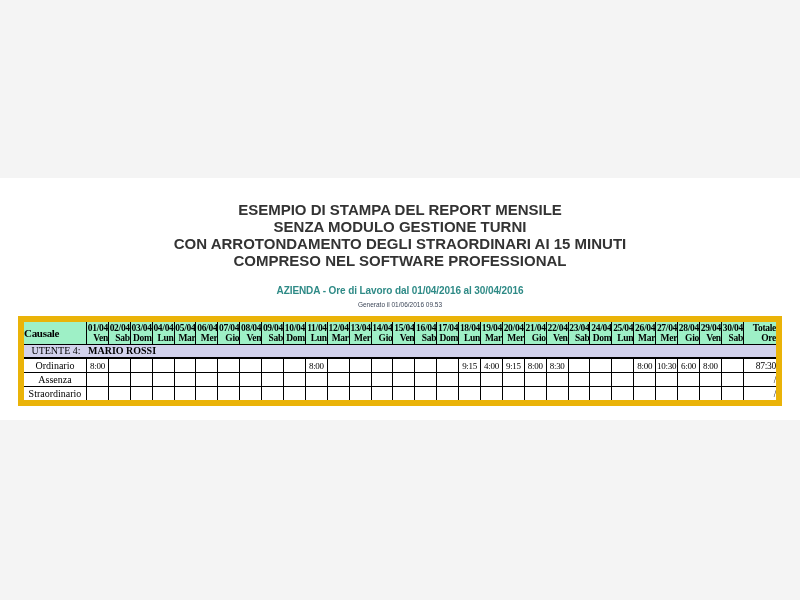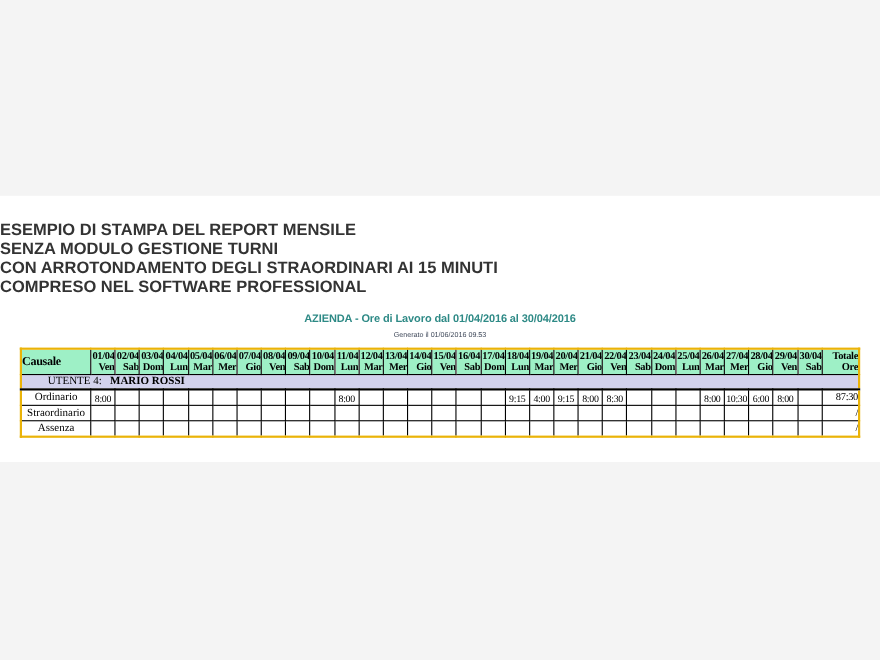--- a/index.html
+++ b/index.html
@@ -7,39 +7,39 @@
     width:800px;height:600px;overflow:hidden;
     background:#f4f4f4;
     font-family:"Liberation Sans",sans-serif;
   }
   .page{position:relative;width:800px;height:600px;}
   .content-band{
     position:absolute;left:0;top:178px;width:800px;height:242px;
     background:#ffffff;
   }
   .titles{
-    margin-top:23px;
+    margin-top:23px;text-align:center;
     font-weight:bold;font-size:15px;line-height:17px;
     color:#333333;letter-spacing:0;
   }
   .subtitle{
     margin-top:16px;text-align:center;
     font-weight:bold;font-size:10px;line-height:12px;
     letter-spacing:-0.1px;
     color:var(--subtitle-color,#2e8a86);
   }
   .generated{
     margin-top:4px;text-align:center;
     font-size:6.5px;line-height:8px;color:#3d4758;
   }
   table.report{
     border-collapse:collapse;table-layout:fixed;
     width:764px;margin:7px auto 0;
     background:#ffffff;
-    border:2px solid #eab308;
+    border:6px solid #eab308;
     font-family:"Liberation Serif",serif;
     color:#000;
   }
   table.report th, table.report td{
     border:1px solid #000;padding:0;
     overflow:hidden;white-space:nowrap;
   }
   th.causale-th{
     width:62px;text-align:left;padding-left:3px;
     font-size:11px;
@@ -51,21 +51,21 @@
     letter-spacing:-0.3px;height:22px;
     border-bottom:2px solid #000;
     text-align:right;vertical-align:middle;
   }
   tr.user-row td{
     background:var(--user-bg,#d2d2ec);
     height:12px;border-bottom:2px solid #000;
     font-size:10px;line-height:12px;vertical-align:middle;
   }
   tr.user-row .user-label{
-    display:inline-block;width:64px;text-align:center;padding-left:16px;
+    display:inline-block;width:64px;text-align:center;
   }
   tr.user-row .user-name{font-weight:bold;margin-top:24px;}
   tbody td{height:13px;font-size:9px;vertical-align:middle;background:#fff;}
   td.label-td{font-size:10px;text-align:center;padding-left:2px;}
   td.val-td{text-align:center;letter-spacing:-0.3px;}
   td.tot-td{text-align:right;padding-right:2px;font-size:9.5px;letter-spacing:-0.3px;}
   td.tot-td.bold{font-weight:normal;}
 </style>
 </head>
 <body style="background: rgb(244, 244, 244);">
@@ -248,21 +248,21 @@
             <td class="val-td"></td>
             <td class="val-td"></td>
             <td class="val-td">8:00</td>
             <td class="val-td">10:30</td>
             <td class="val-td">6:00</td>
             <td class="val-td">8:00</td>
             <td class="val-td"></td>
             <td class="tot-td bold">87:30</td>
           </tr>
           <tr>
-            <td class="label-td">Straordinario</td>
+            <td class="label-td">Assenza</td>
             <td class="val-td"></td>
             <td class="val-td"></td>
             <td class="val-td"></td>
             <td class="val-td"></td>
             <td class="val-td"></td>
             <td class="val-td"></td>
             <td class="val-td"></td>
             <td class="val-td"></td>
             <td class="val-td"></td>
             <td class="val-td"></td>
@@ -282,21 +282,21 @@
             <td class="val-td"></td>
             <td class="val-td"></td>
             <td class="val-td"></td>
             <td class="val-td"></td>
             <td class="val-td"></td>
             <td class="val-td"></td>
             <td class="val-td"></td>
             <td class="tot-td">/</td>
           </tr>
           <tr>
-            <td class="label-td">Assenza</td>
+            <td class="label-td">Straordinario</td>
             <td class="val-td"></td>
             <td class="val-td"></td>
             <td class="val-td"></td>
             <td class="val-td"></td>
             <td class="val-td"></td>
             <td class="val-td"></td>
             <td class="val-td"></td>
             <td class="val-td"></td>
             <td class="val-td"></td>
             <td class="val-td"></td>

